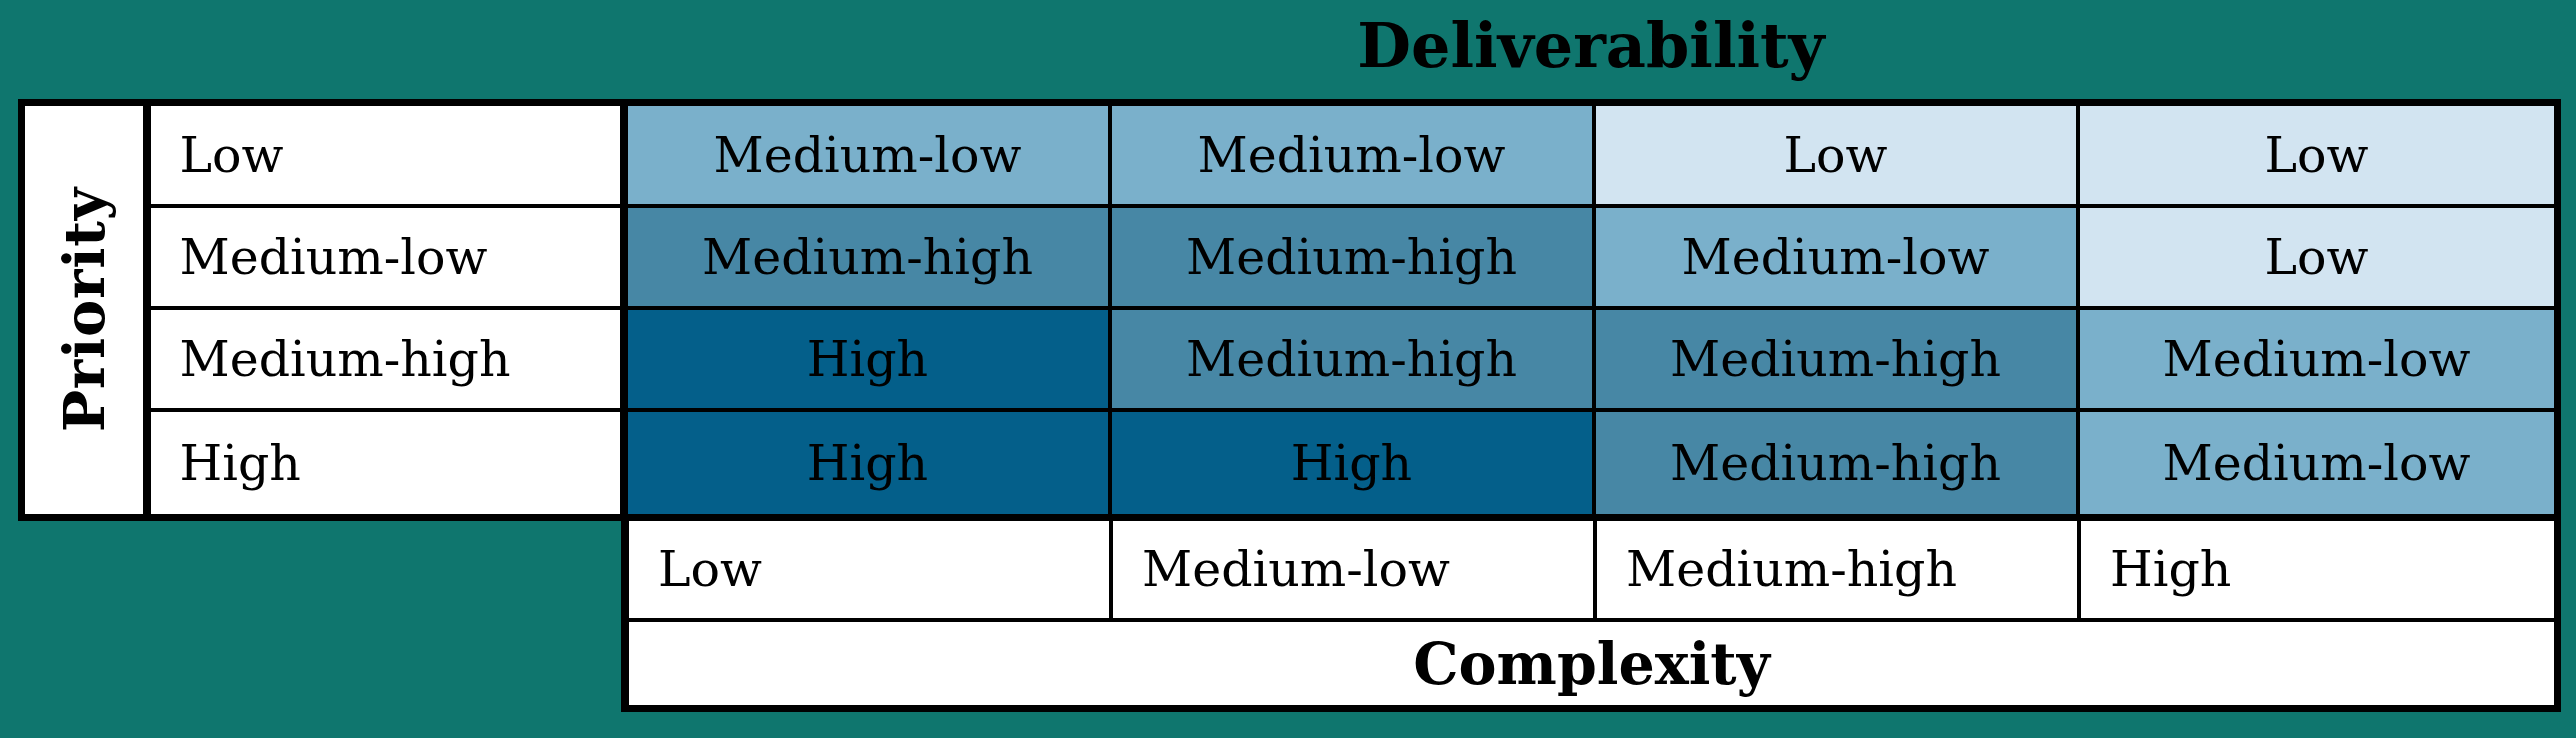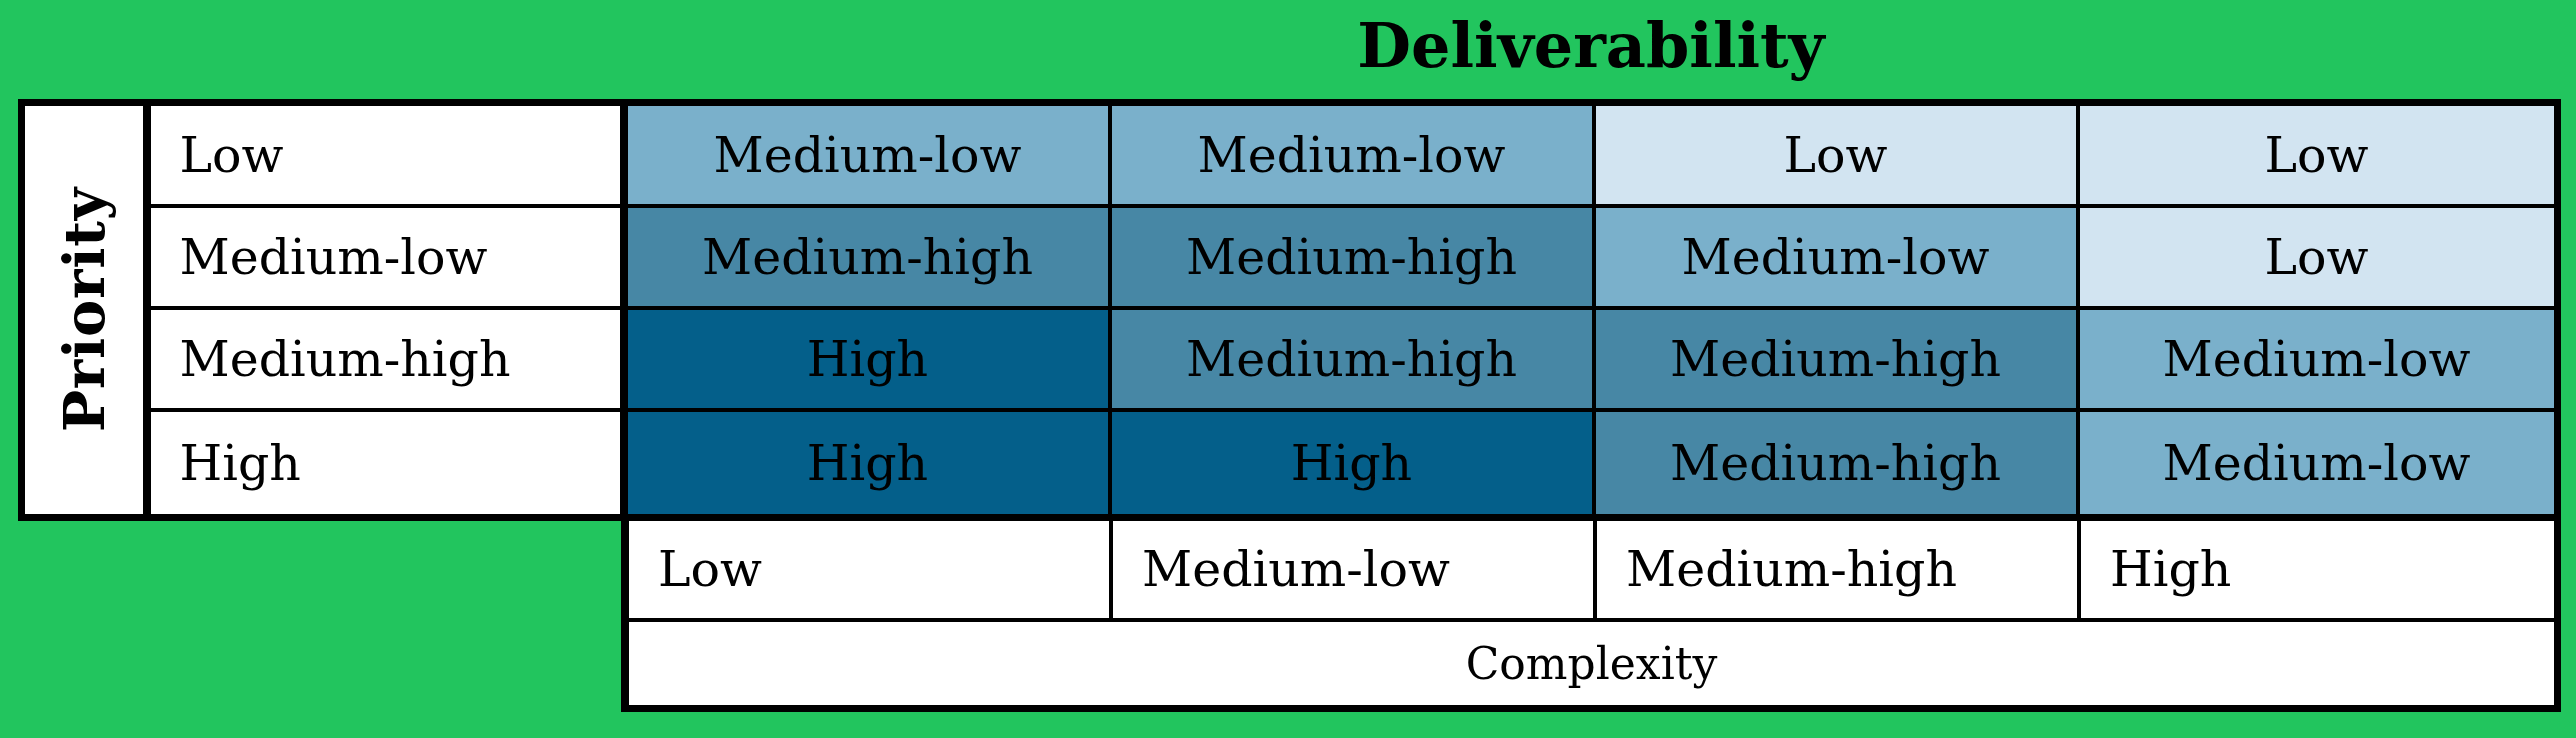--- a/index.html
+++ b/index.html
@@ -4,21 +4,21 @@
 <style>
   html, body {
     margin: 0;
     padding: 0;
     background: #ffffff;
   }
   .stage {
     position: relative;
     width: 2576px;
     height: 739px;
-    background: #22c55e;
+    background: #0f766e;
     font-family: "DejaVu Serif", "Liberation Serif", serif;
     color: #000000;
     overflow: hidden;
   }
 
   
   .top-title {
     position: absolute;
     left: 621px;
     top: 9.8px;
@@ -111,22 +111,22 @@
     padding-left: 29px;
     font-size: 49px;
     white-space: nowrap;
   }
   .blabel.lastcol { border-right: none; }
   .complexity-cell {
     grid-column: 1 / 5;
     display: flex;
     align-items: center;
     justify-content: center;
-    font-weight: normal;
-    font-size: 44px;
+    font-weight: bold;
+    font-size: 57px;
     white-space: nowrap;
   }
 </style>
 </head>
 <body>
 
 <div class="stage">
 
   <div class="top-title">Deliverability</div>
 

